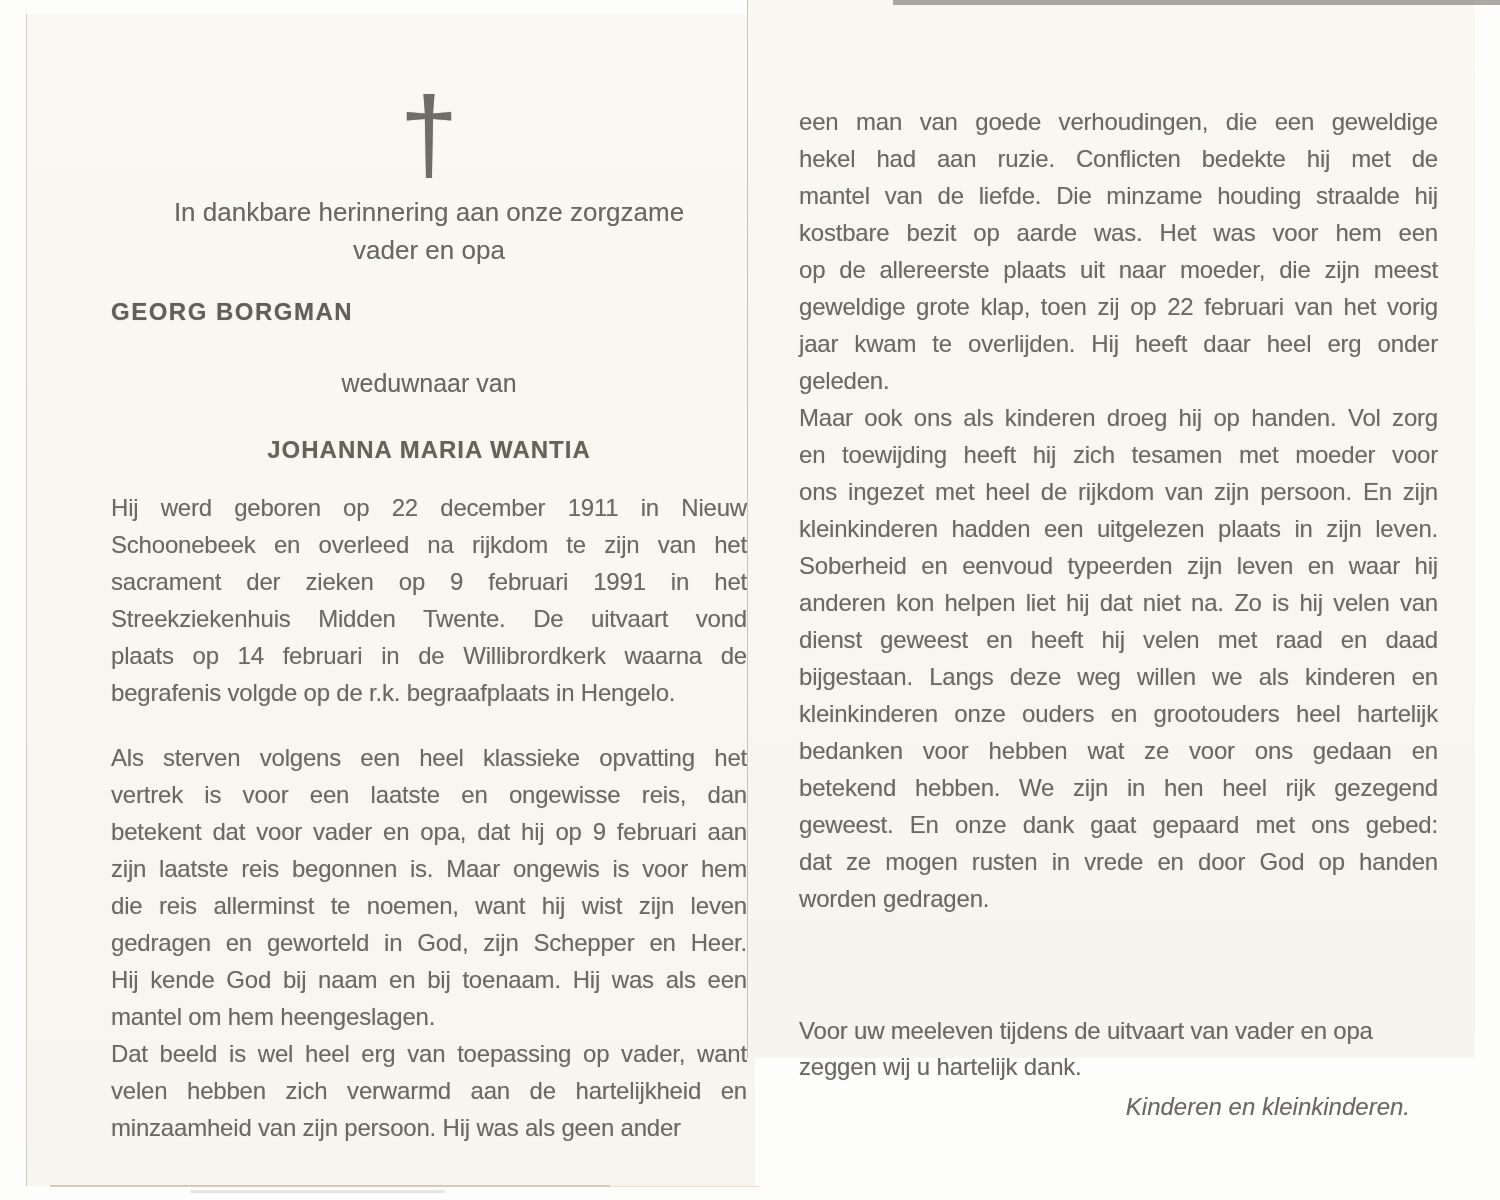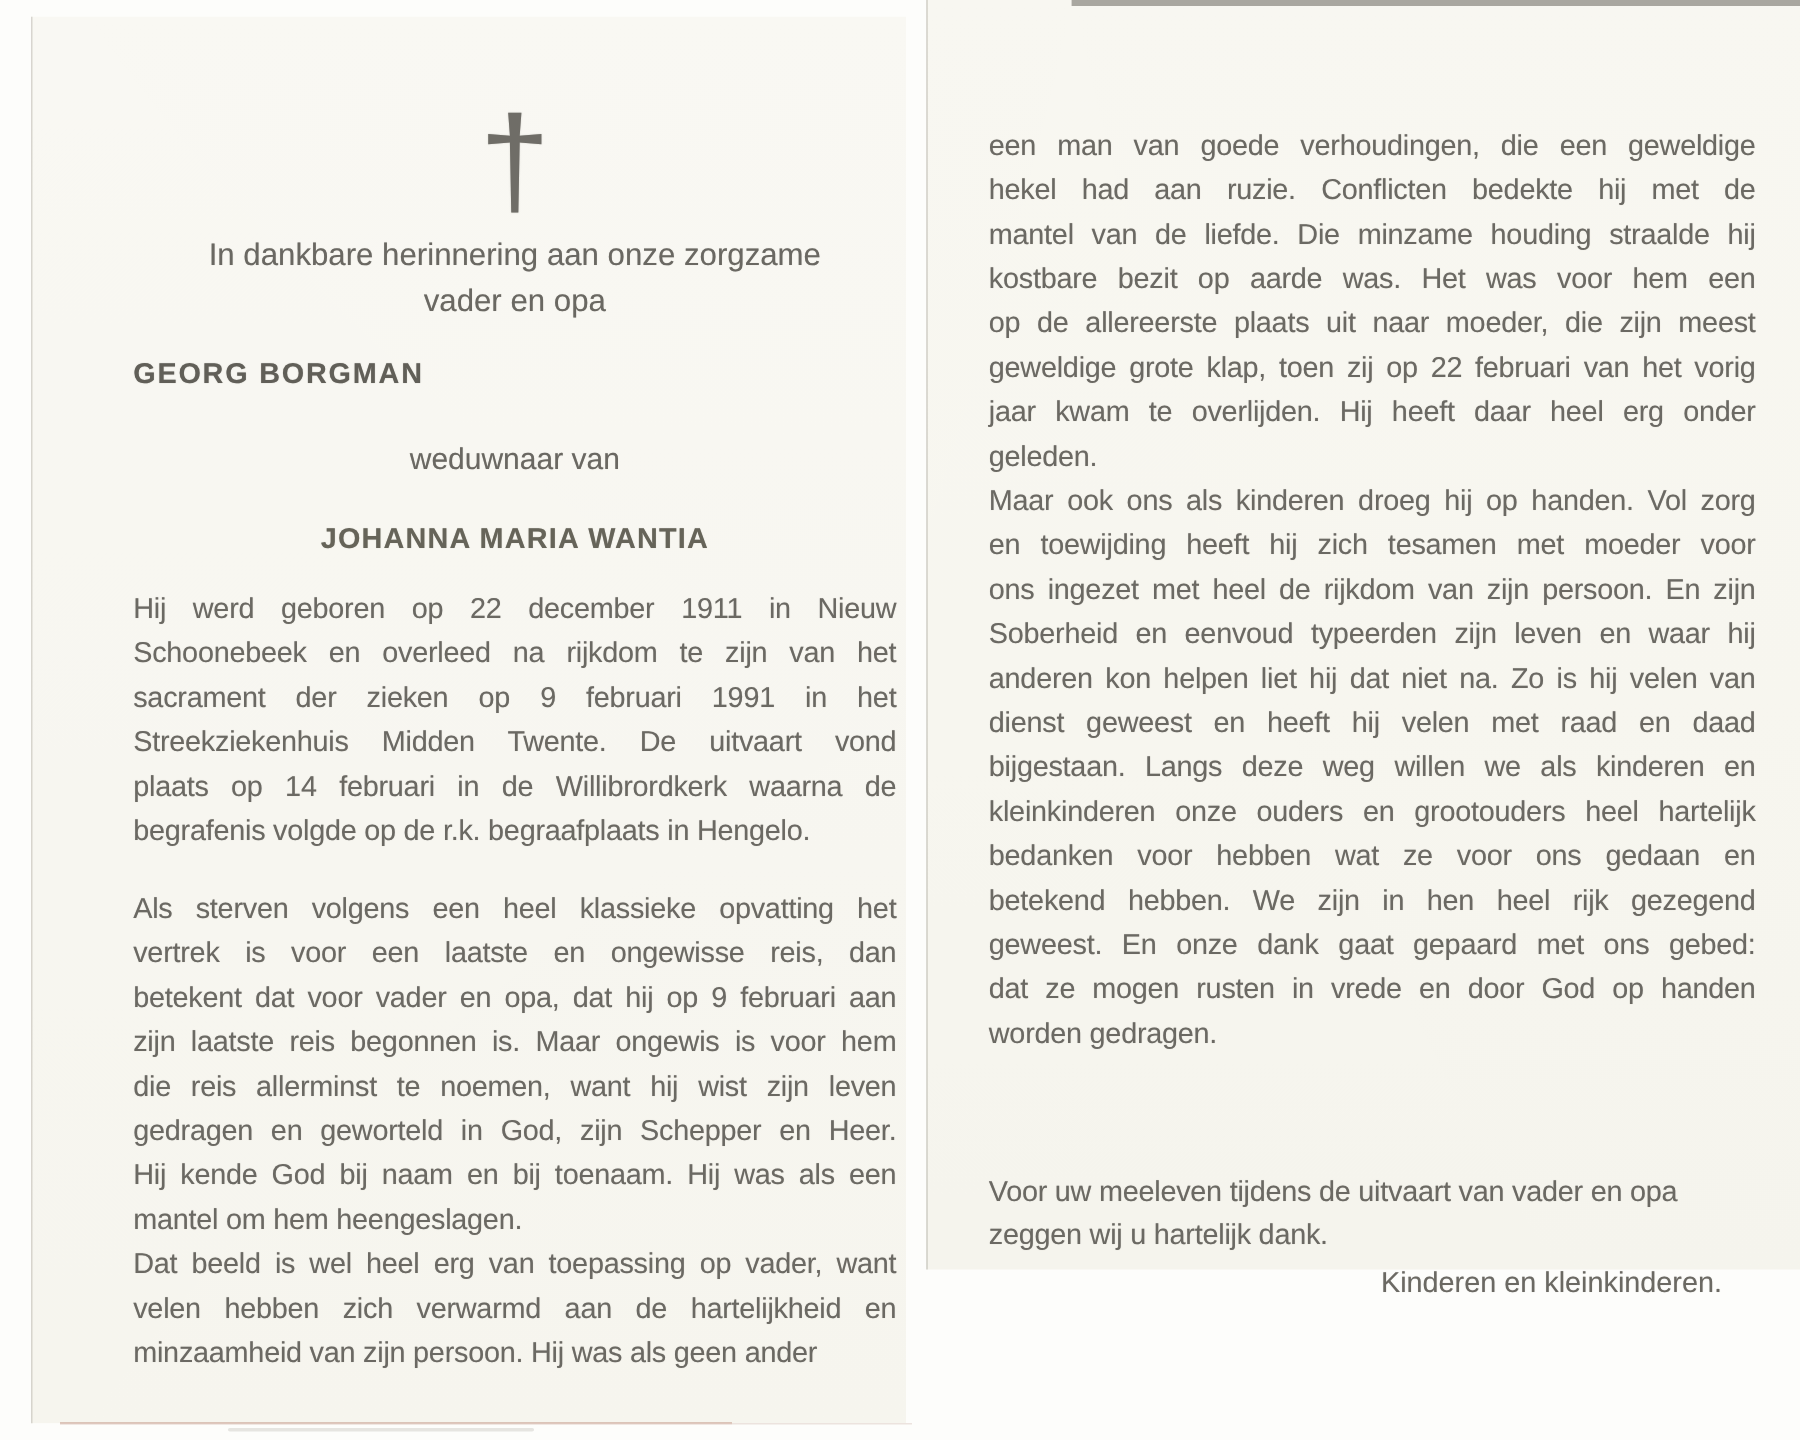--- a/index.html
+++ b/index.html
@@ -15,21 +15,21 @@
     box-sizing: border-box;
     color: #6b6963;
   }
   .page-left {
     left: 26px; top: 14px; width: 729px; height: 1172px;
     background: linear-gradient(180deg, #f9f8f3 0%, #f7f6f0 60%, #f6f5ee 100%);
     border-left: 1px solid rgba(130,124,112,0.35);
     padding: 0 8px 0 84px;
   }
   .page-right {
-    left: 772px; top: 0; width: 728px; height: 1058px;
+    left: 747px; top: 0; width: 728px; height: 1058px;
     background: linear-gradient(180deg, #f8f7f1 0%, #f7f6ef 55%, #f5f4ed 100%);
     border-left: 1px solid rgba(140,135,122,0.45);
     padding: 0 37px 0 51px;
   }
   .cross {
     margin-top: 78px;
     text-align: center;
     font-size: 105px;
     line-height: 85px;
     color: #6f6d67;
@@ -85,20 +85,21 @@
   .pb { margin-top: 0; }
   .closing { margin-top: 96px; font-size: 24px; line-height: 36px; }
   .signature {
     margin-top: 6px;
     text-align: right;
     padding-right: 28px;
     font-size: 24px;
     line-height: 32px;
     color: #6b6963;
     text-shadow: 0 0 0.7px rgba(107,105,99,0.4);
+    font-style: italic;
   }
   .line { text-align: justify; text-align-last: justify; }
   .line.final { text-align-last: left; }
   
   .artifact { position: absolute; }
   .strip-top-right { left: 893px; top: 0; width: 607px; height: 5px; background: #5a584f; opacity: 0.5; }
   .line-bottom-left { left: 50px; top: 1185px; width: 560px; height: 2px; background: #c59a8d; opacity: 0.55; }
   .line-bottom-left-ext { left: 610px; top: 1186px; width: 150px; height: 1px; background: #cdb0a5; opacity: 0.4; }
   .smudge-bottom { left: 190px; top: 1190px; width: 255px; height: 3px; background: #b9b7b2; opacity: 0.35; border-radius: 2px; }
 </style>
@@ -147,20 +148,21 @@
       <div class="line">kostbare bezit op aarde was. Het was voor hem een</div>
       <div class="line">op de allereerste plaats uit naar moeder, die zijn meest</div>
       <div class="line">geweldige grote klap, toen zij op 22 februari van het vorig</div>
       <div class="line">jaar kwam te overlijden. Hij heeft daar heel erg onder</div>
       <div class="line final">geleden.</div>
     </div>
   <div class="para pb">
       <div class="line">Maar ook ons als kinderen droeg hij op handen. Vol zorg</div>
       <div class="line">en toewijding heeft hij zich tesamen met moeder voor</div>
       <div class="line">ons ingezet met heel de rijkdom van zijn persoon. En zijn</div>
+      <div class="line">kleinkinderen hadden een uitgelezen plaats in zijn leven.</div>
       <div class="line">Soberheid en eenvoud typeerden zijn leven en waar hij</div>
       <div class="line">anderen kon helpen liet hij dat niet na. Zo is hij velen van</div>
       <div class="line">dienst geweest en heeft hij velen met raad en daad</div>
       <div class="line">bijgestaan. Langs deze weg willen we als kinderen en</div>
       <div class="line">kleinkinderen onze ouders en grootouders heel hartelijk</div>
       <div class="line">bedanken voor hebben wat ze voor ons gedaan en</div>
       <div class="line">betekend hebben. We zijn in hen heel rijk gezegend</div>
       <div class="line">geweest. En onze dank gaat gepaard met ons gebed:</div>
       <div class="line">dat ze mogen rusten in vrede en door God op handen</div>
       <div class="line final">worden gedragen.</div>

